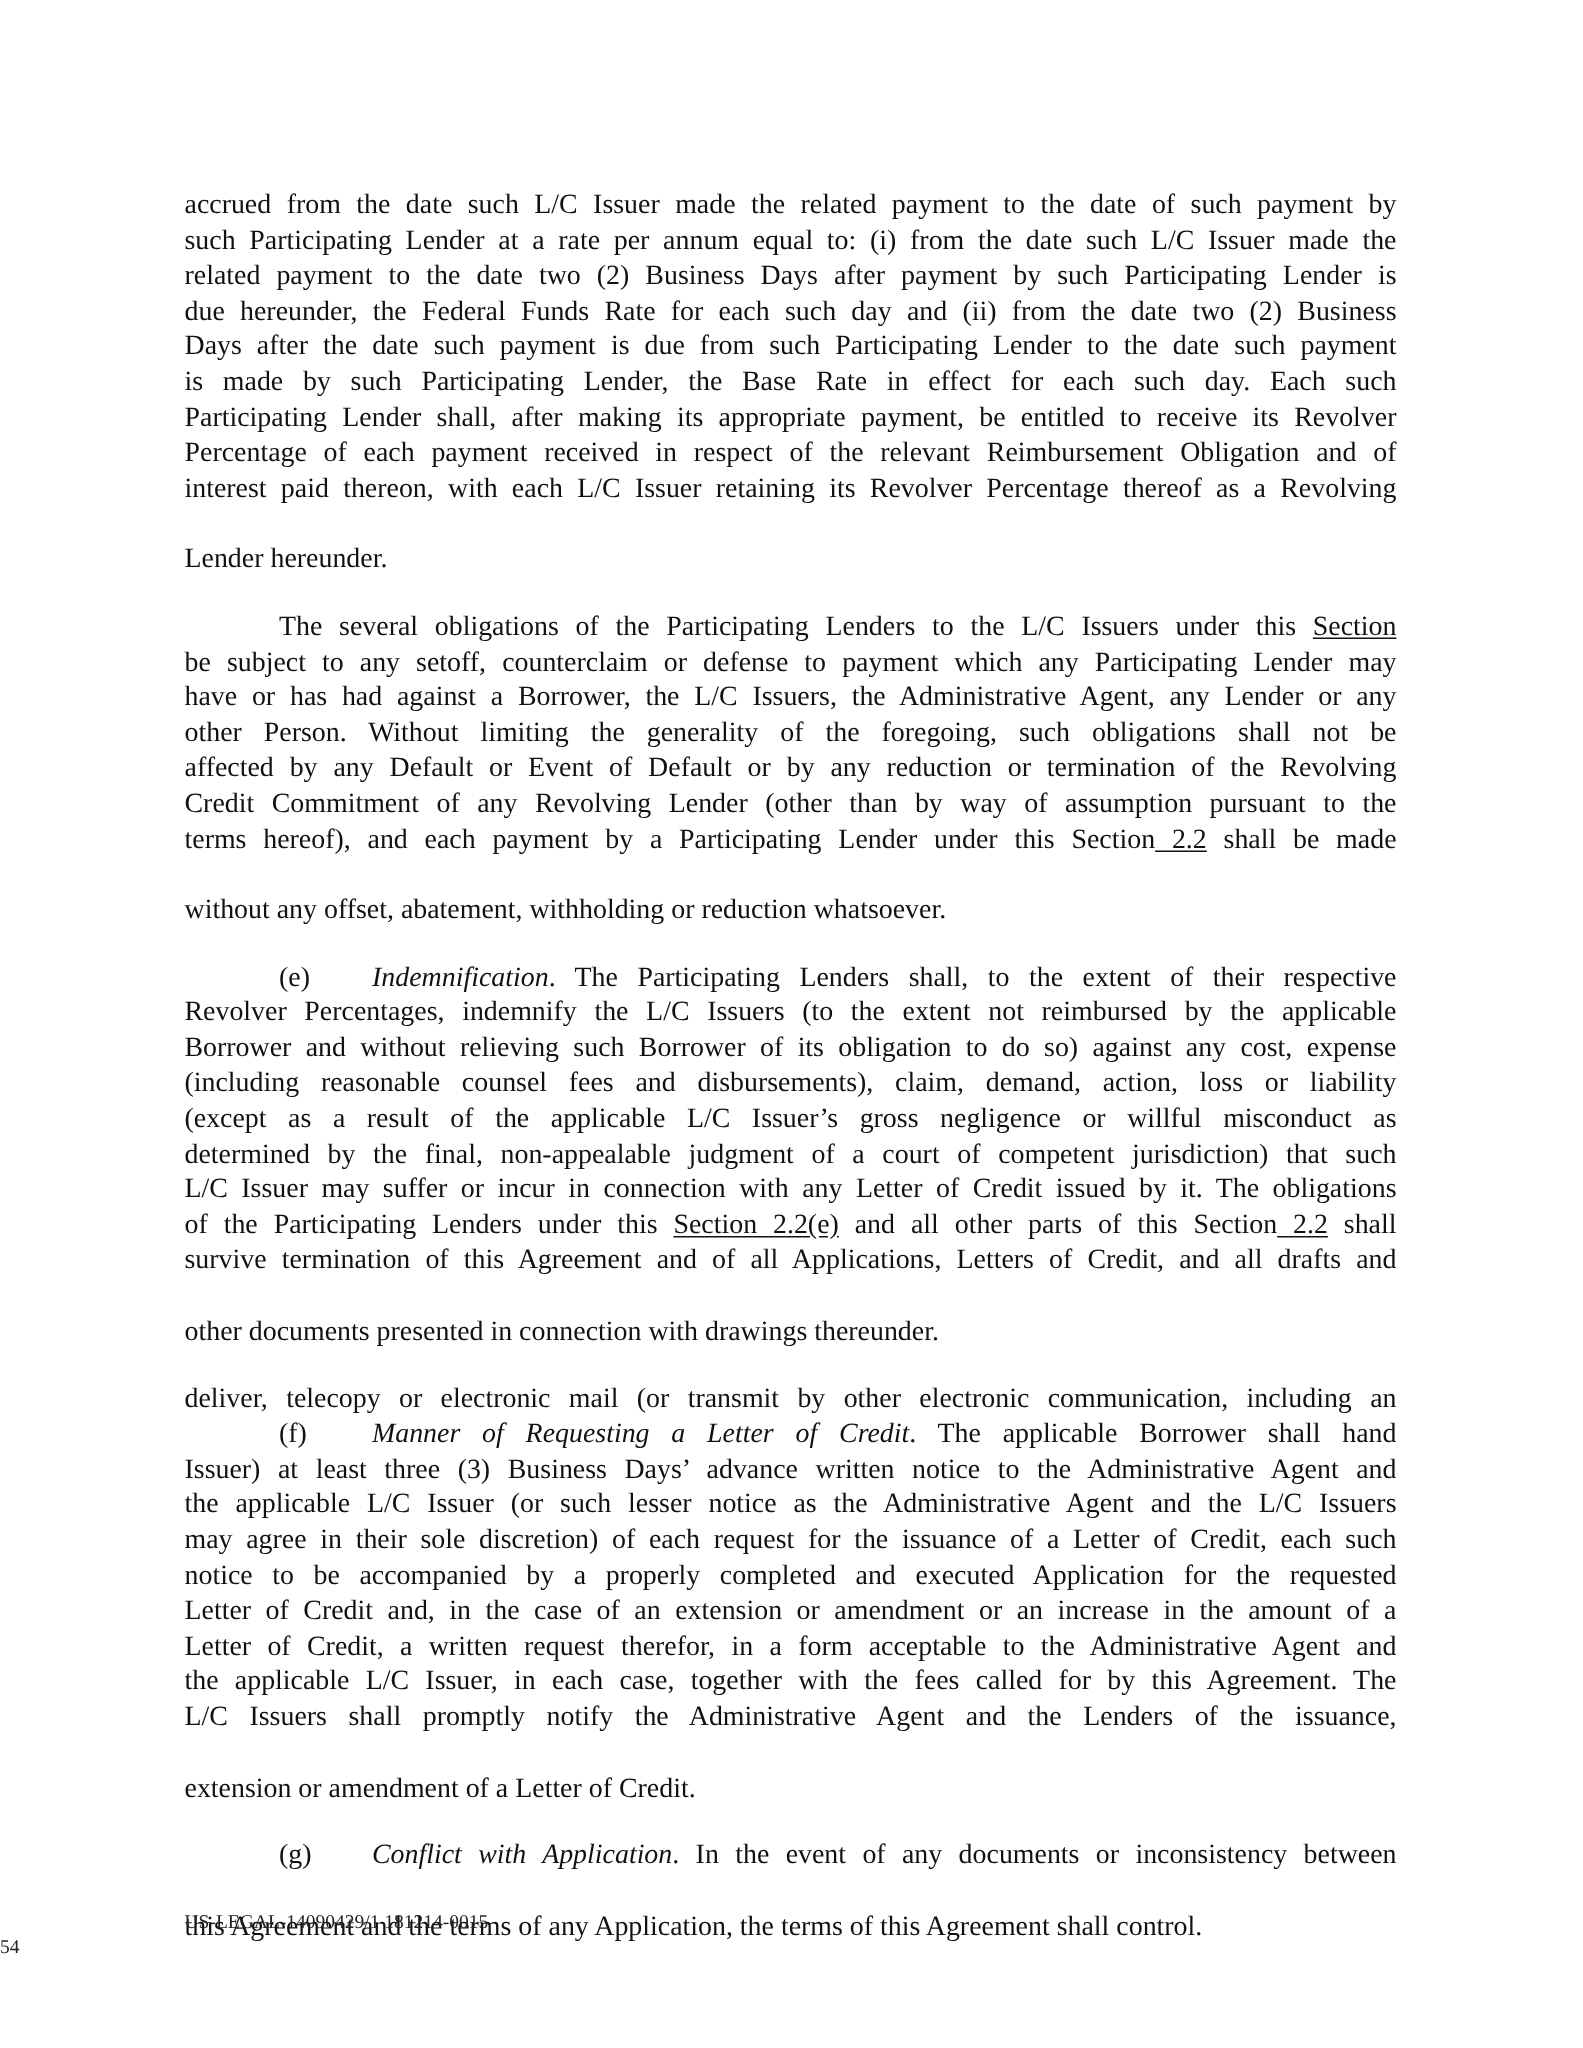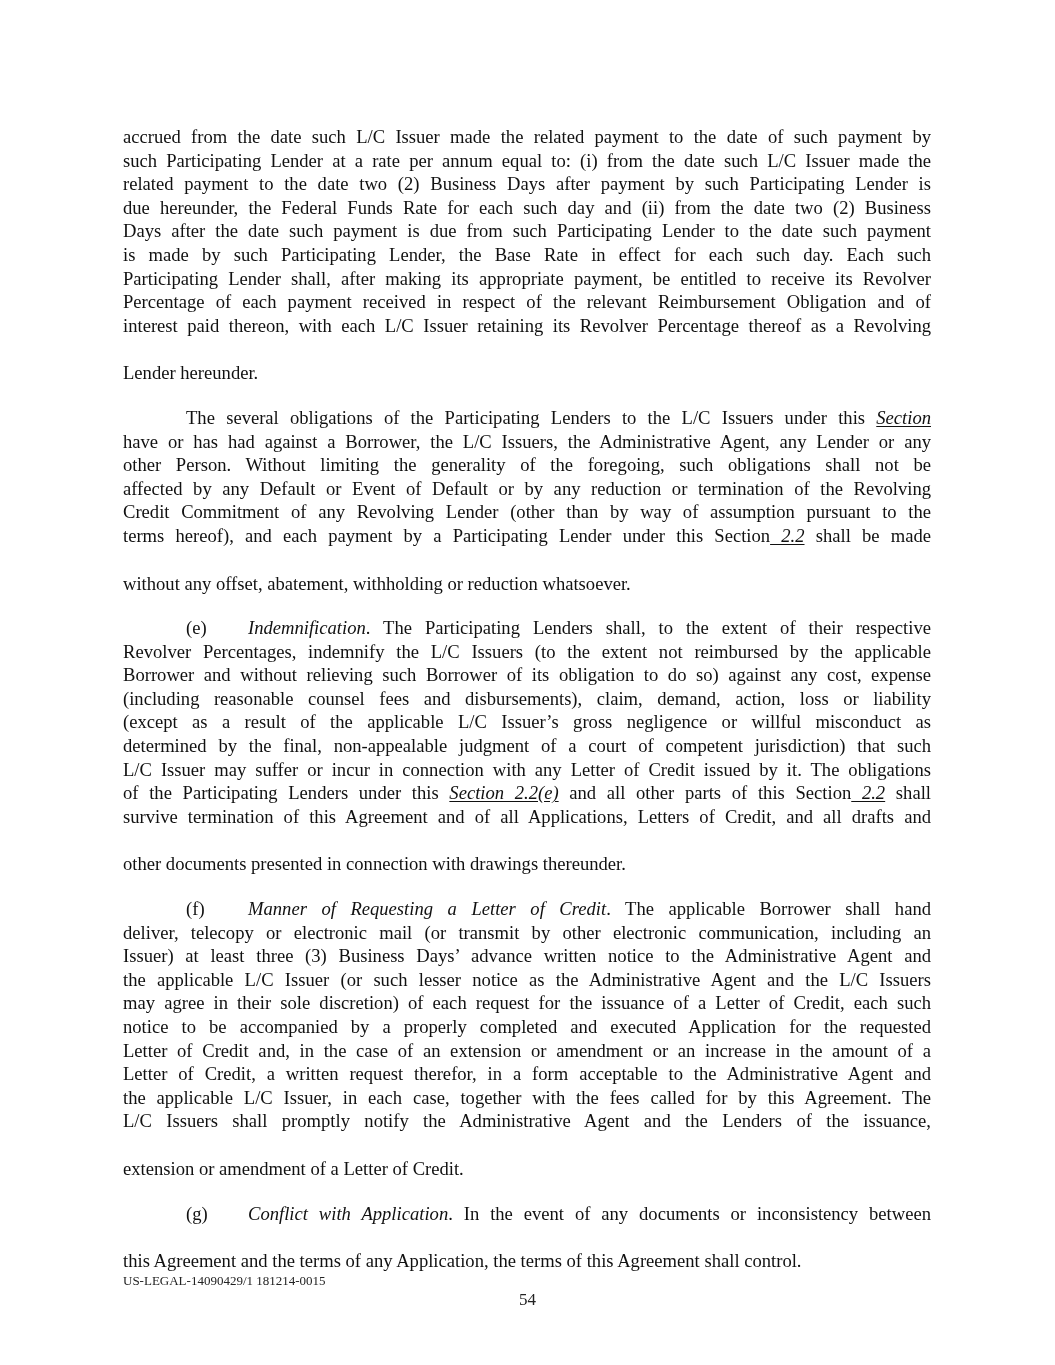--- a/index.html
+++ b/index.html
@@ -2,25 +2,25 @@
 <html><head>
 <meta charset="utf-8">
 <style>
   html, body { margin: 0; padding: 0; background: #ffffff; }
   body { width: 1055px; height: 1365px; position: relative; overflow: hidden; }
   .page { position: absolute; left: 123px; top: 125px; width: 808px; color: #111; font-family: "Liberation Serif", serif; font-size: 18.6px; line-height: 23.6px; }
   .line { display: block; white-space: nowrap; text-align: justify; text-align-last: justify; height: 23.6px; }
   .line.last { text-align-last: left; margin-top: 24px; }
   .gap { height: 21px; }
   .indent { padding-left: 63px; }
-  .u { text-decoration: underline; text-underline-offset: 2px; font-style: italic; }
+  .u { text-decoration: underline; text-underline-offset: 2px; }
   .i { font-style: italic; }
   .tab { display: inline-block; width: 62px; }
   .footer-id { position: absolute; left: 123px; top: 1273px; font-family: Liberation Serif, serif; font-size: 13px; color: #222; }
-  .page-num { position: absolute; left: 0; width: 1055px; top: 1290px; text-align: center; font-family: "Liberation Serif", serif; font-size: 17px; color: #222; }
+  .page-num { position: absolute; left: 0; width: 1055px; top: 1290px; text-align: left; font-family: "Liberation Serif", serif; font-size: 13px; color: #222; }
 </style>
 </head>
 <body>
 
 <div class="page">
 
   <div>
     <span class="line">accrued from the date such L/C Issuer made the related payment to the date of such payment by</span>
     <span class="line">such Participating Lender at a rate per annum equal to:  (i) from the date such L/C Issuer made the</span>
     <span class="line">related payment to the date two (2) Business Days after payment by such Participating Lender is</span>
@@ -29,20 +29,21 @@
     <span class="line">is made by such Participating Lender, the Base Rate in effect for each such day.  Each such</span>
     <span class="line">Participating Lender shall, after making its appropriate payment, be entitled to receive its Revolver</span>
     <span class="line">Percentage of each payment received in respect of the relevant Reimbursement Obligation and of</span>
     <span class="line">interest paid thereon, with each L/C Issuer retaining its Revolver Percentage thereof as a Revolving</span>
     <span class="line last">Lender hereunder.</span>
   </div>
   <div class="gap"></div>
 
   <div>
     <span class="line indent"><span>The several obligations of the Participating Lenders to the L/C Issuers under this </span><span class="u">Section</span></span>
+    <span class="line">be subject to any setoff, counterclaim or defense to payment which any Participating Lender may</span>
     <span class="line">have or has had against a Borrower, the L/C Issuers, the Administrative Agent, any Lender or any</span>
     <span class="line">other Person.  Without limiting the generality of the foregoing, such obligations shall not be</span>
     <span class="line">affected by any Default or Event of Default or by any reduction or termination of the Revolving</span>
     <span class="line">Credit Commitment of any Revolving Lender (other than by way of assumption pursuant to the</span>
     <span class="line"><span>terms hereof), and each payment by a Participating Lender under this Section</span><span class="u"> 2.2</span><span> shall be made</span></span>
     <span class="line last">without any offset, abatement, withholding or reduction whatsoever.</span>
   </div>
   <div class="gap"></div>
 
   <div>
@@ -53,22 +54,22 @@
     <span class="line">(except as a result of the applicable L/C Issuer’s gross negligence or willful misconduct as</span>
     <span class="line">determined by the final, non-appealable judgment of a court of competent jurisdiction) that such</span>
     <span class="line">L/C Issuer may suffer or incur in connection with any Letter of Credit issued by it.  The obligations</span>
     <span class="line"><span>of the Participating Lenders under this </span><span class="u">Section 2.2(e)</span><span> and all other parts of this Section</span><span class="u"> 2.2</span><span> shall</span></span>
     <span class="line">survive termination of this Agreement and of all Applications, Letters of Credit, and all drafts and</span>
     <span class="line last">other documents presented in connection with drawings thereunder.</span>
   </div>
   <div class="gap"></div>
 
   <div>
+    <span class="line">deliver, telecopy or electronic mail (or transmit by other electronic communication, including an</span>
     <span class="line indent"><span class="tab">(f)</span><span class="i">Manner of Requesting a Letter of Credit</span><span>.  The applicable Borrower shall hand</span></span>
-    <span class="line">deliver, telecopy or electronic mail (or transmit by other electronic communication, including an</span>
     <span class="line">Issuer) at least three (3) Business Days’ advance written notice to the Administrative Agent and</span>
     <span class="line">the applicable L/C Issuer (or such lesser notice as the Administrative Agent and the L/C Issuers</span>
     <span class="line">may agree in their sole discretion) of each request for the issuance of a Letter of Credit, each such</span>
     <span class="line">notice to be accompanied by a properly completed and executed Application for the requested</span>
     <span class="line">Letter of Credit and, in the case of an extension or amendment or an increase in the amount of a</span>
     <span class="line">Letter of Credit, a written request therefor, in a form acceptable to the Administrative Agent and</span>
     <span class="line">the applicable L/C Issuer, in each case, together with the fees called for by this Agreement.  The</span>
     <span class="line">L/C Issuers shall promptly notify the Administrative Agent and the Lenders of the issuance,</span>
     <span class="line last">extension or amendment of a Letter of Credit.</span>
   </div>

